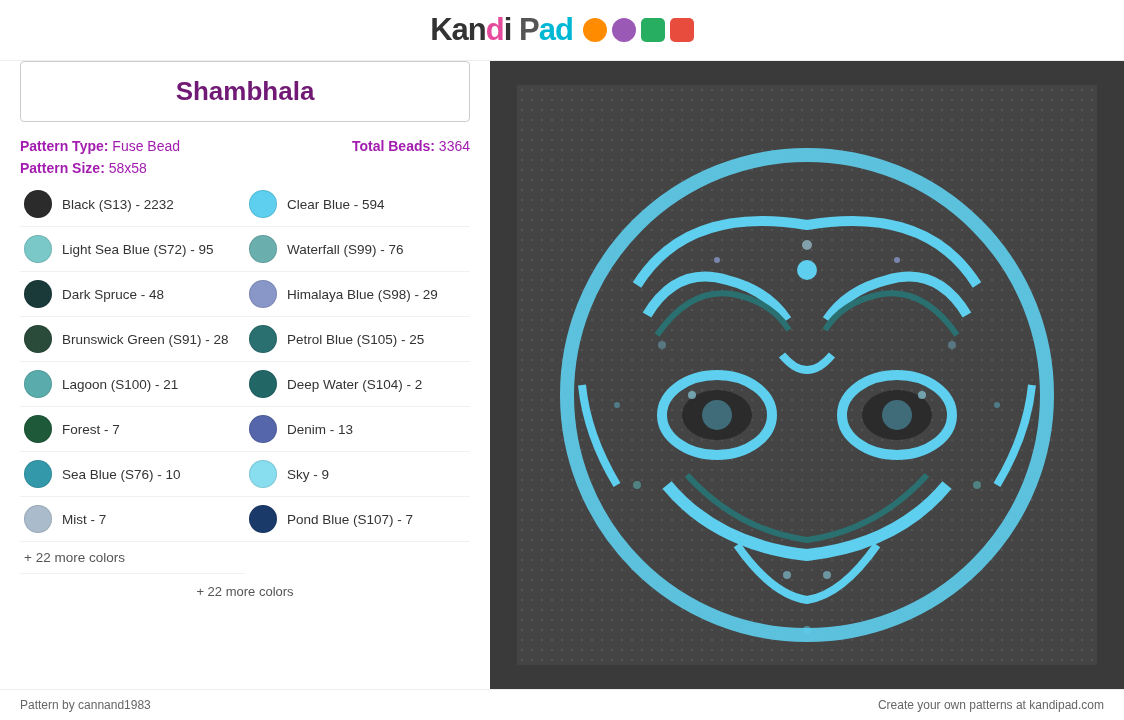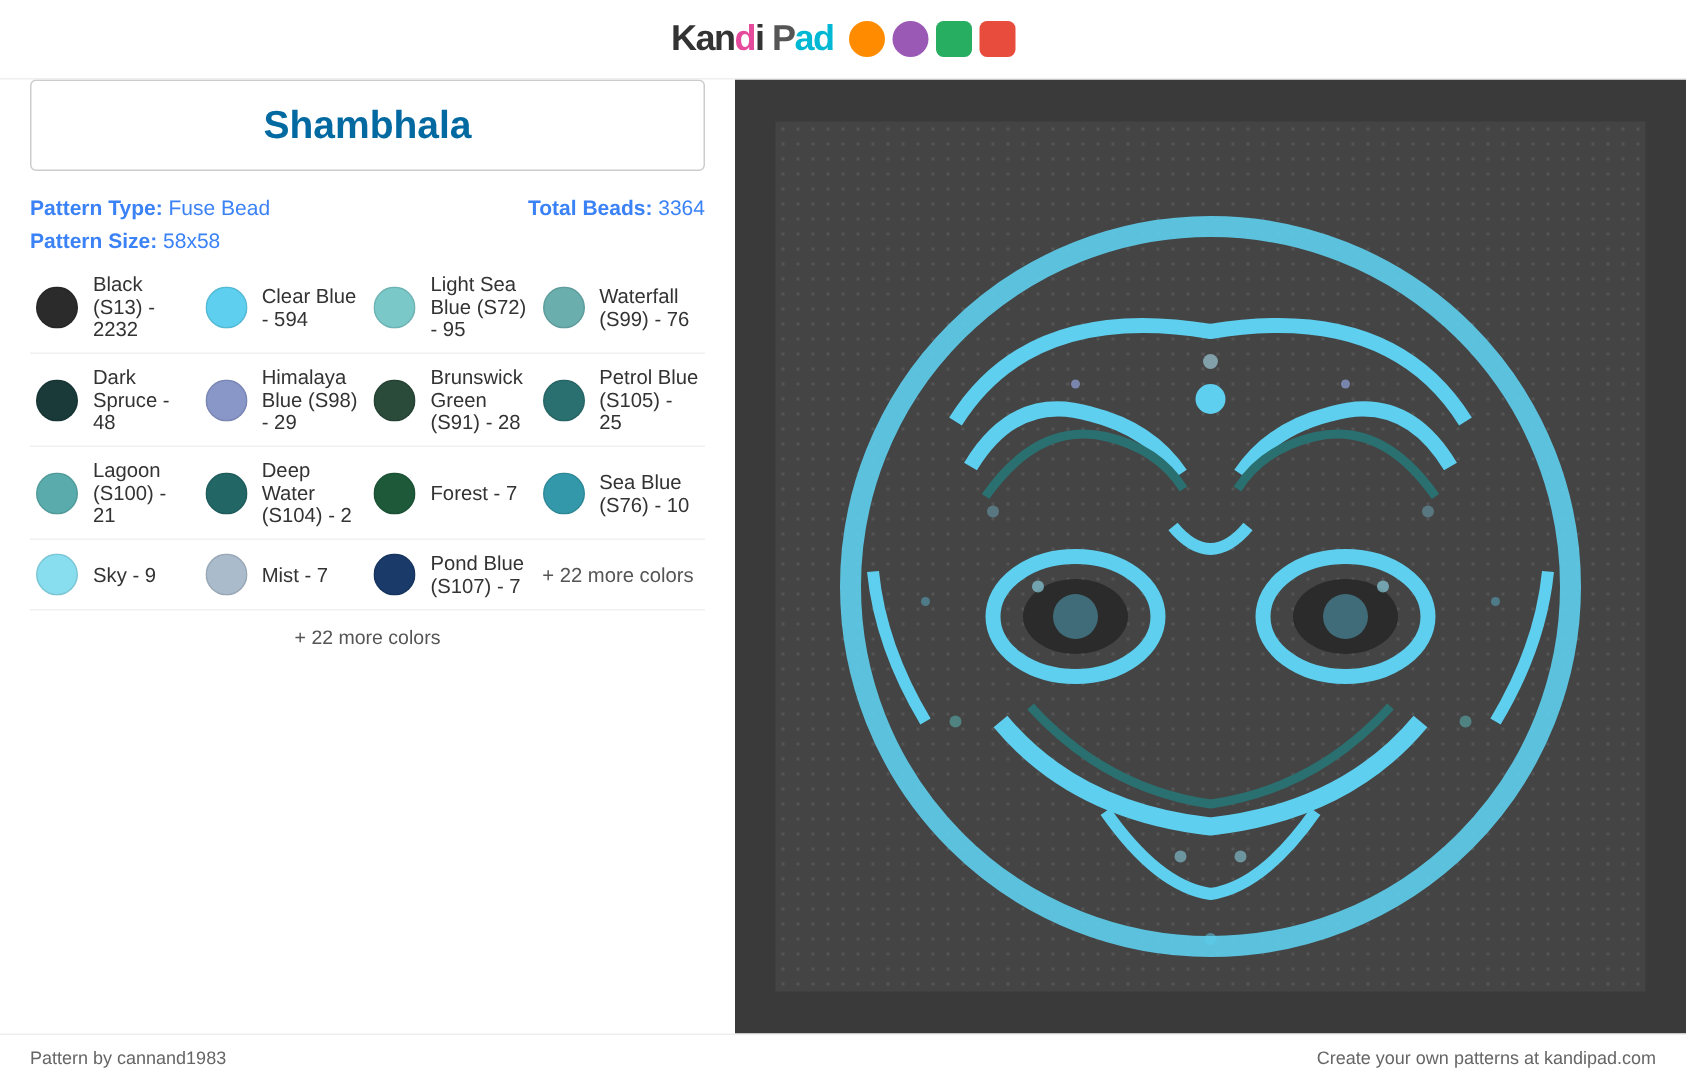--- a/index.html
+++ b/index.html
@@ -42,42 +42,42 @@
       border: 1px solid #ccc;
       text-align: center;
       padding: 14px;
       margin-bottom: 16px;
       border-radius: 4px;
     }
 
     #title-box h1 {
       font-size: 26px;
       font-weight: bold;
-      color: #0369a1;
+      color: #701a75;
     }
 
     .meta-row {
       display: flex;
       justify-content: space-between;
       margin-bottom: 6px;
     }
 
     .meta-item {
       font-size: 14px;
-      color: #3b82f6;
+      color: #a21caf;
     }
 
     .meta-item b {
       font-weight: bold;
     }
 
     
     #color-list {
       display: grid;
-      grid-template-columns: 1fr 1fr 1fr 1fr;
+      grid-template-columns: 1fr 1fr;
       gap: 0;
     }
 
     .color-item {
       display: flex;
       align-items: center;
       gap: 10px;
       padding: 8px 4px;
       font-size: 13.5px;
       color: #333;
@@ -140,21 +140,21 @@
       left: 0;
       width: 100%;
       height: 100%;
     }
   </style>
 </head>
 <body>
 
 <div id="header">
     <span style="display:flex;align-items:center;">
-      <span style="font-family:Arial,sans-serif;font-size:24px;font-weight:900;letter-spacing:-1px;">
+      <span style="font-family:Arial,sans-serif;font-size:31px;font-weight:900;letter-spacing:-1px;">
         <span style="color:#333;">K</span><span style="color:#333;">a</span><span style="color:#333;">n</span><span style="color:#e64a9c;">d</span><span style="color:#333;">i</span>
         <span style="color:#aaa;font-weight:300;"> </span>
         <span style="color:#555;">P</span><span style="color:#00b8d4;">a</span><span style="color:#00b8d4;">d</span>
       </span>
       <span style="display:flex;gap:5px;margin-left:10px;align-items:center;">
         <span style="width:24px;height:24px;background:#ff8c00;border-radius:50%;display:inline-block;"></span>
         <span style="width:24px;height:24px;background:#9b59b6;border-radius:50%;display:inline-block;"></span>
         <span style="width:24px;height:24px;background:#27ae60;border-radius:5px;display:inline-block;"></span>
         <span style="width:24px;height:24px;background:#e74c3c;border-radius:5px;display:inline-block;"></span>
       </span>
@@ -225,20 +225,24 @@
       </div>
         <div class="color-item">
         <div class="color-swatch" style="background:#226666;"></div>
         <span>Deep Water (S104) - 2</span>
       </div>
         <div class="color-item">
         <div class="color-swatch" style="background:#1e5a3a;"></div>
         <span>Forest - 7</span>
       </div>
         <div class="color-item">
+        <div class="color-swatch" style="background:#5566aa;"></div>
+        <span>Denim - 13</span>
+      </div>
+        <div class="color-item">
         <div class="color-swatch" style="background:#3399aa;"></div>
         <span>Sea Blue (S76) - 10</span>
       </div>
         <div class="color-item">
         <div class="color-swatch" style="background:#88ddee;"></div>
         <span>Sky - 9</span>
       </div>
         <div class="color-item">
         <div class="color-swatch" style="background:#aabbcc;"></div>
         <span>Mist - 7</span>

